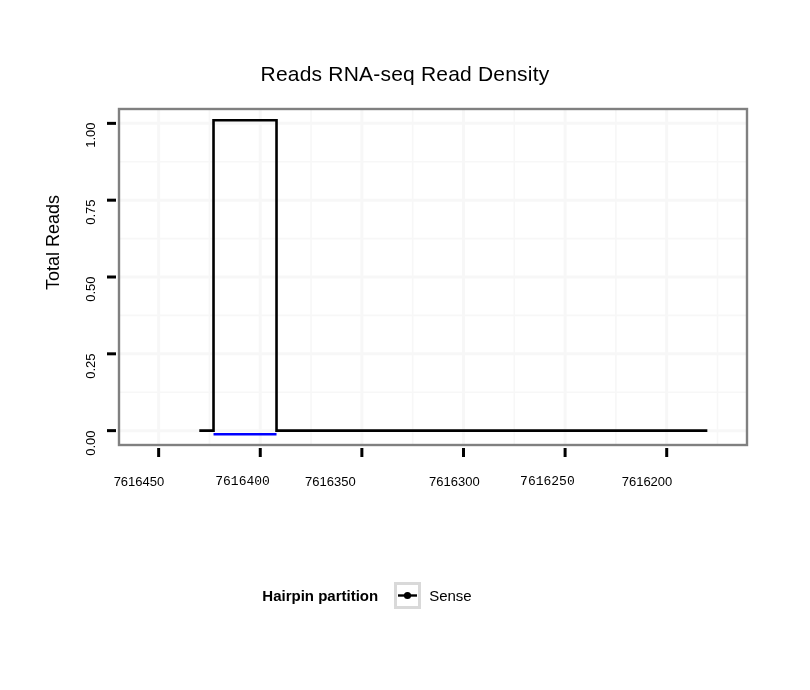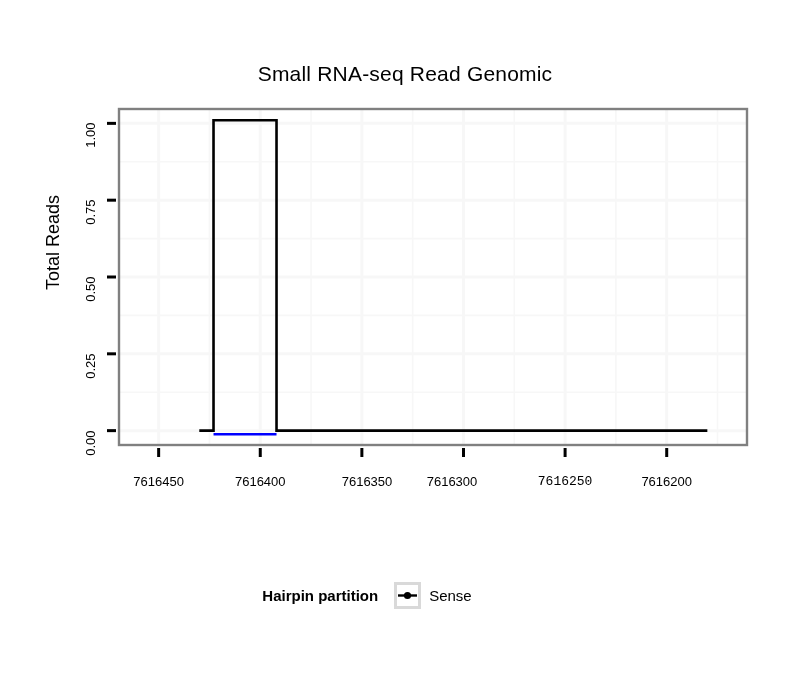--- a/index.html
+++ b/index.html
@@ -43,21 +43,20 @@
     top: 232px;
     width: 190px;
     text-align: center;
     font-size: 18px;
     transform: rotate(-90deg);
     transform-origin: center center;
   }
   .tick-label-x {
     position: absolute;
     font-size: 13px;
-    text-align: center;
     width: 90px;
     top: 474px;
   }
   .tick-label-y {
     position: absolute;
     font-size: 13px;
     text-align: right;
     width: 46px;
     left: 44px;
     transform: rotate(-90deg);
@@ -97,21 +96,21 @@
   .legend-label {
     font-size: 15px;
   }
   svg { display: block; }
 </style>
 </head>
 <body>
 
 <div id="plot-root">
 
-  <div class="chart-title">Small RNA-seq Read Genomic</div>
+  <div class="chart-title">Reads RNA-seq Read Density</div>
 
   <div class="axis-title-y">Total Reads</div>
 
   <svg id="plot-svg" width="810" height="500" style="position:absolute;left:0;top:0;">
       <rect x="118" y="108" width="630" height="338" fill="#ffffff"></rect>
       <g stroke="#f7f7f7" stroke-width="1.6">
         <line x1="209.4516129032258" y1="108" x2="209.4516129032258" y2="446"></line>
         <line x1="311.06451612903226" y1="108" x2="311.06451612903226" y2="446"></line>
         <line x1="412.6774193548387" y1="108" x2="412.6774193548387" y2="446"></line>
         <line x1="514.2903225806451" y1="108" x2="514.2903225806451" y2="446"></line>
@@ -148,23 +147,23 @@
         <line x1="107" y1="430.6363636363636" x2="116" y2="430.6363636363636"></line>
         <line x1="107" y1="353.8181818181818" x2="116" y2="353.8181818181818"></line>
         <line x1="107" y1="277" x2="116" y2="277"></line>
         <line x1="107" y1="200.1818181818182" x2="116" y2="200.1818181818182"></line>
         <line x1="107" y1="123.36363636363637" x2="116" y2="123.36363636363637"></line>
       </g>
     </svg>
 
   <div id="xtick-labels">
       <div class="tick-label-x" style="left: 113.645px;">7616450</div>
-      <div class="tick-label-x" style="left: 215.258px;">7616400</div>
-      <div class="tick-label-x" style="left: 322px;">7616350</div>
-      <div class="tick-label-x" style="left: 407px;">7616300</div>
+      <div class="tick-label-x" style="left: 215.258px; font-family: Liberation Mono, monospace;">7616400</div>
+      <div class="tick-label-x" style="left: 305px;">7616350</div>
+      <div class="tick-label-x" style="left: 429px;">7616300</div>
       <div class="tick-label-x" style="left: 520.097px; font-family: Liberation Mono, monospace;">7616250</div>
       <div class="tick-label-x" style="left: 621.71px;">7616200</div>
     </div>
   <div id="ytick-labels">
       <div class="tick-label-y" style="top: 422.636px;">0.00</div>
       <div class="tick-label-y" style="top: 345.818px;">0.25</div>
       <div class="tick-label-y" style="top: 269px;">0.50</div>
       <div class="tick-label-y" style="top: 192.182px;">0.75</div>
       <div class="tick-label-y" style="top: 115.364px;">1.00</div>
     </div>

